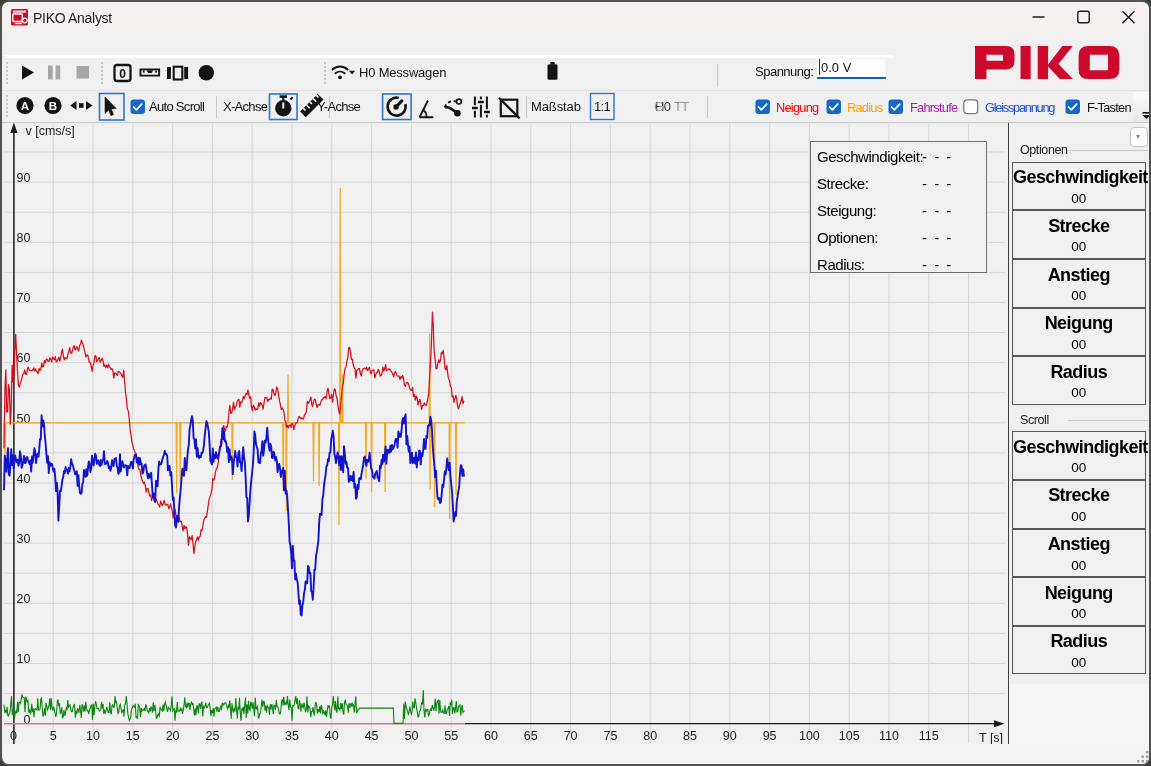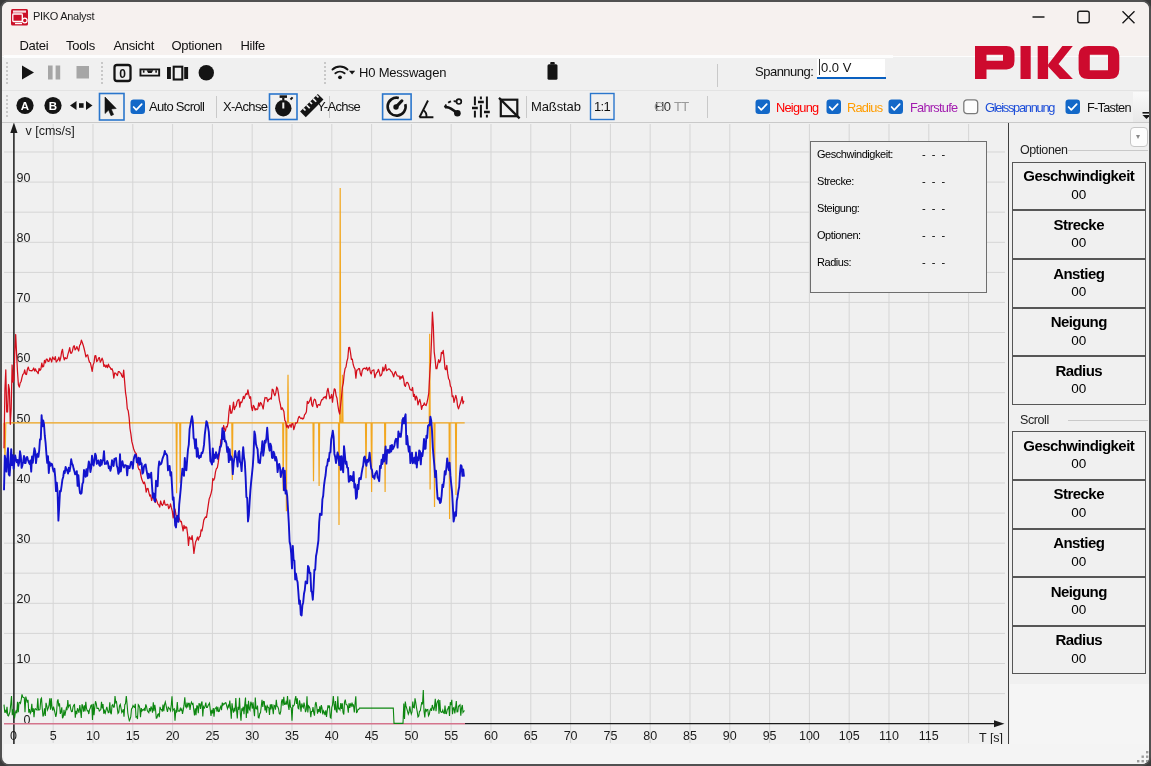--- a/index.html
+++ b/index.html
@@ -1,41 +1,41 @@
 <!DOCTYPE html>
 <html><head><meta charset="utf-8"><style>
 * { margin:0; padding:0; box-sizing:border-box; }
 html,body { width:1151px; height:766px; overflow:hidden; background:#3a3a3a;
   font-family:"Liberation Sans", sans-serif; }
 #win { position:absolute; left:0; top:0; width:1151px; height:766px;
   background:#f0f0f0; border:2px solid #515151; border-radius:9px; overflow:hidden; }
 .abs { position:absolute; }
 #titlebar { position:absolute; left:0; top:0; width:100%; height:30px; background:#f6f1ef; }
-#titletxt { position:absolute; left:31px; top:8px; font-size:11px; color:#1a1a1a; letter-spacing:-0.3px;}
+#titletxt { position:absolute; left:31px; top:8px; font-size:14px; color:#1a1a1a; letter-spacing:-0.3px;}
 #menubar { position:absolute; left:0; top:30px; width:100%; height:25px; background:#f6f1ef; border-bottom:1px solid #fdfdfd; }
 .menu { position:absolute; top:6px; font-size:13px; color:#111; letter-spacing:-0.3px; }
 #toolbar { position:absolute; left:0; top:56px; width:100%; height:65px; background:#f0f0f0; border-bottom:1px solid #c9c9c9;}
 #row-sep { position:absolute; left:0; top:88px; width:100%; height:1px; background:#e3e3e3; }
 .t13 { font-size:13px; letter-spacing:-0.7px; color:#111; }
 .sep2 { position:absolute; top:94px; width:1px; height:22px; background:#c9c9c9; }
 .cbl { top:97.5px; font-size:12.8px; letter-spacing:-0.75px; }
 #spin { position:absolute; left:815px; top:56.5px; width:68px; height:18px; background:#fff; }
 #spin-ul { position:absolute; left:815px; top:74.5px; width:69px; height:2.2px; background:#0a60c0; }
 #chartbg { position:absolute; left:2px; top:121px; width:1004px; height:621px; background:#f0f0f0; }
 #chart { position:absolute; left:0; top:0; }
-#infobox { position:absolute; left:808px; top:139px; width:177px; height:152px; background:#f0f0f0;
-  border:1px solid #6e6e6e; font-size:11px; letter-spacing:-0.45px;}
+#infobox { position:absolute; left:808px; top:139px; width:177px; height:132px; background:#f0f0f0;
+  border:1px solid #6e6e6e; font-size:15px; letter-spacing:-0.45px;}
 .irow { position:absolute; left:6px; }
 .ival { position:absolute; left:111px; letter-spacing:1.5px;}
 #rpanel { position:absolute; left:1006px; top:121px; width:143px; height:621px; background:#f0f0f0;
   border-left:1.3px solid #3f3f3f; }
 #statusbar { position:absolute; left:2px; top:742px; width:1147px; height:22px; background:#f4f4f4; }
 .cell { position:absolute; width:133.5px; height:48.6px; border:1.2px solid #565656; margin-top:-1.2px;
   background:#f0f0f0; text-align:center; }
-.clab { font-weight:bold; font-size:15px; margin-top:4.5px; letter-spacing:-0.55px;}
+.clab { font-weight:bold; font-size:18px; margin-top:4.5px; letter-spacing:-0.55px;}
 .cval { font-size:13.5px; margin-top:2.5px; }
 .mklab { position:absolute; left:1018px; font-size:12.5px; letter-spacing:-0.4px; color:#222; }
 .grpline { position:absolute; height:1px; background:#c9c9c9; }
 #ovflbtn { position:absolute; left:1131px; top:90px; width:18px; height:30px;
   background:linear-gradient(#fafafa,#e8e8e8); }
 #collbtn { position:absolute; left:1128px; top:125px; width:18px; height:20px; background:#fdfdfd;
   border:1px solid #c6c6c6; border-radius:4px; }
 </style></head><body>
 <div id="win">
   <div id="chartbg"></div>
@@ -212,27 +212,20 @@
 <rect x="1.8" y="5" width="9.5" height="7.5" rx="0.8" fill="none" stroke="#fff" stroke-width="1.3"></rect>
 <circle cx="13.8" cy="11.5" r="2.3" fill="none" stroke="#fff" stroke-width="1.2"></circle>
 <rect x="4" y="13.8" width="7" height="1.4" fill="#fff"></rect>
 </svg>
   <div id="titletxt">PIKO Analyst</div>
   <svg class="abs" style="left:1020px;top:0" width="125" height="30" viewBox="0 0 125 30">
 <line x1="10.5" y1="15" x2="22.5" y2="15" stroke="#1b1b1b" stroke-width="1.4"></line>
 <rect x="55.8" y="9.3" width="11.4" height="11.4" rx="2" fill="none" stroke="#1b1b1b" stroke-width="1.4"></rect>
 <path d="M100.5,9.3 l12,12 M112.5,9.3 l-12,12" stroke="#1b1b1b" stroke-width="1.4"></path>
 </svg>
-  <div id="menubar">
-    <div class="menu" style="left:17.5px">Datei</div>
-    <div class="menu" style="left:64px">Tools</div>
-    <div class="menu" style="left:111.5px">Ansicht</div>
-    <div class="menu" style="left:169.5px">Optionen</div>
-    <div class="menu" style="left:238.5px">Hilfe</div>
-  </div>
   <div id="toolbar"></div>
   <div class="abs" style="left:2px;top:52.5px;width:889px;height:3px;background:#fdfdfd"></div>
   <div class="abs" style="left:715px;top:62px;width:1px;height:23px;background:#c9c9c9"></div>
   <div id="row-sep"></div>
   <svg class="abs" style="left:0;top:55px;" width="600" height="34" viewBox="0 0 600 34">
 
 <g fill="#c8c8c8">
  <rect x="4" y="5" width="2" height="2"></rect>
         <rect x="4" y="9" width="2" height="2"></rect>
         <rect x="4" y="13" width="2" height="2"></rect>

